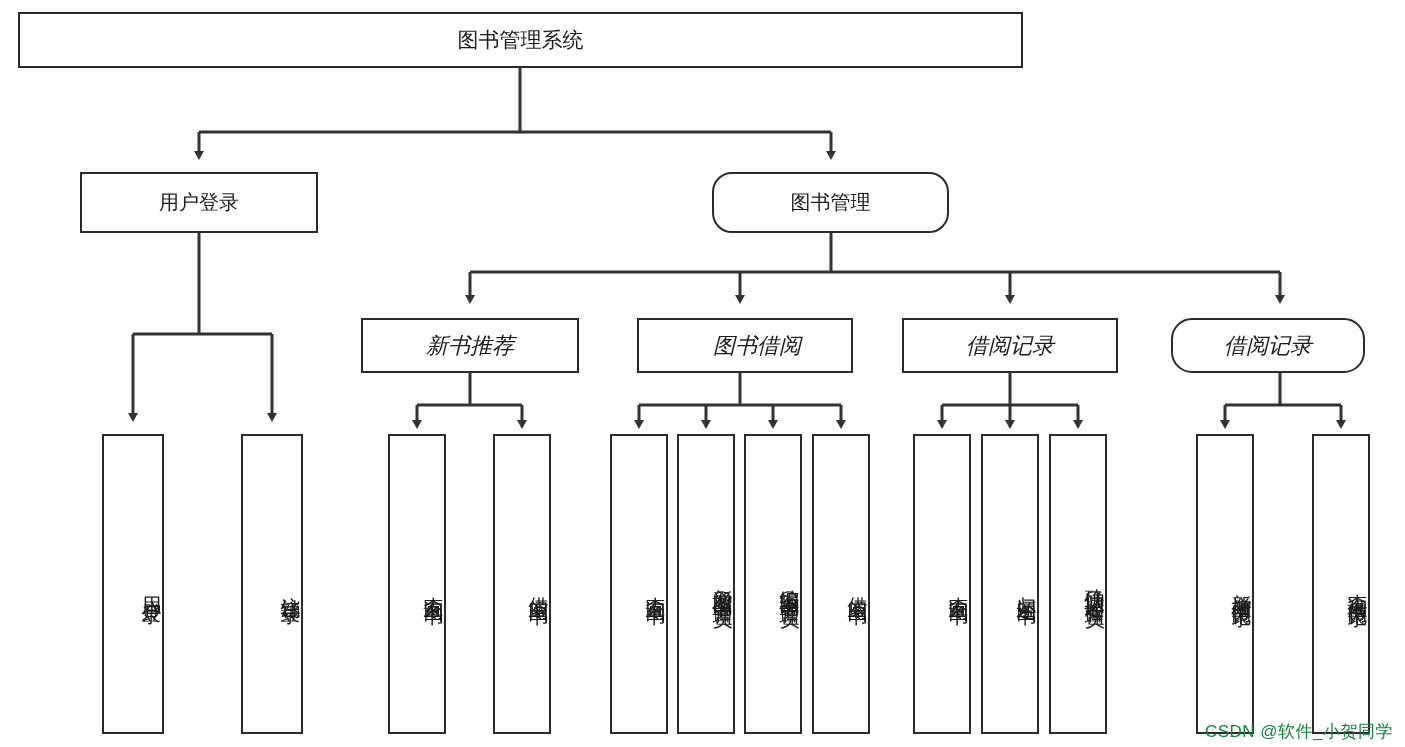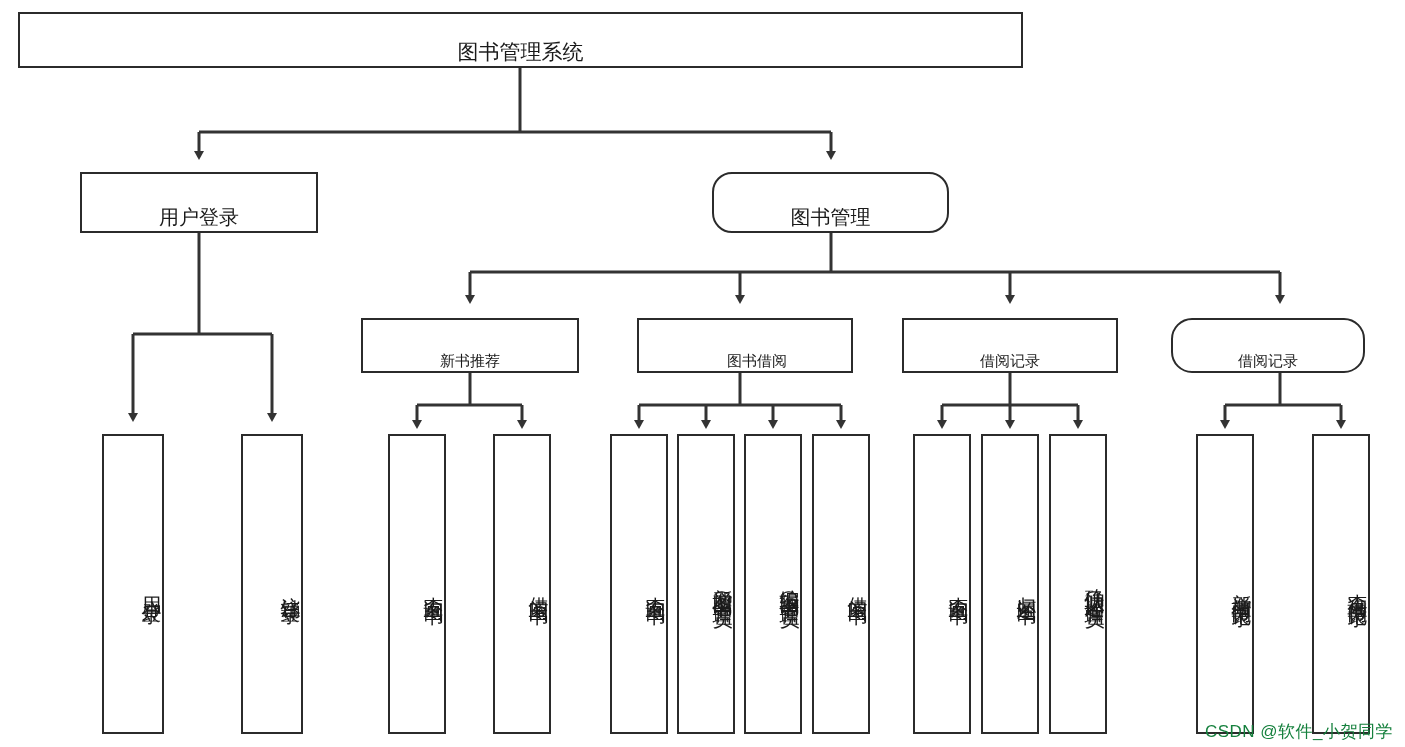--- a/index.html
+++ b/index.html
@@ -25,32 +25,33 @@
     width: 1405px;
     height: 747px;
     pointer-events: none;
   }
   .node {
     position: absolute;
     box-sizing: border-box;
     background: #ffffff;
     border: 2px solid #2b2b2b;
     display: flex;
-    align-items: flex-end;
+    align-items: center;
     justify-content: center;
     color: #1a1a1a;
   }
   .node.root {
     font-size: 21px;
   }
   .node.level2 {
     font-size: 20px;
   }
   .node.level3 {
-    font-size: 15px;
+    font-size: 22px;
+    font-style: italic;
   }
   .node.leaf {
     writing-mode: vertical-rl;
     text-orientation: upright;
     letter-spacing: 3px;
     font-size: 20px;
     line-height: 1;
     align-items: flex-start;
     justify-content: center;
     padding-top: 6px;

